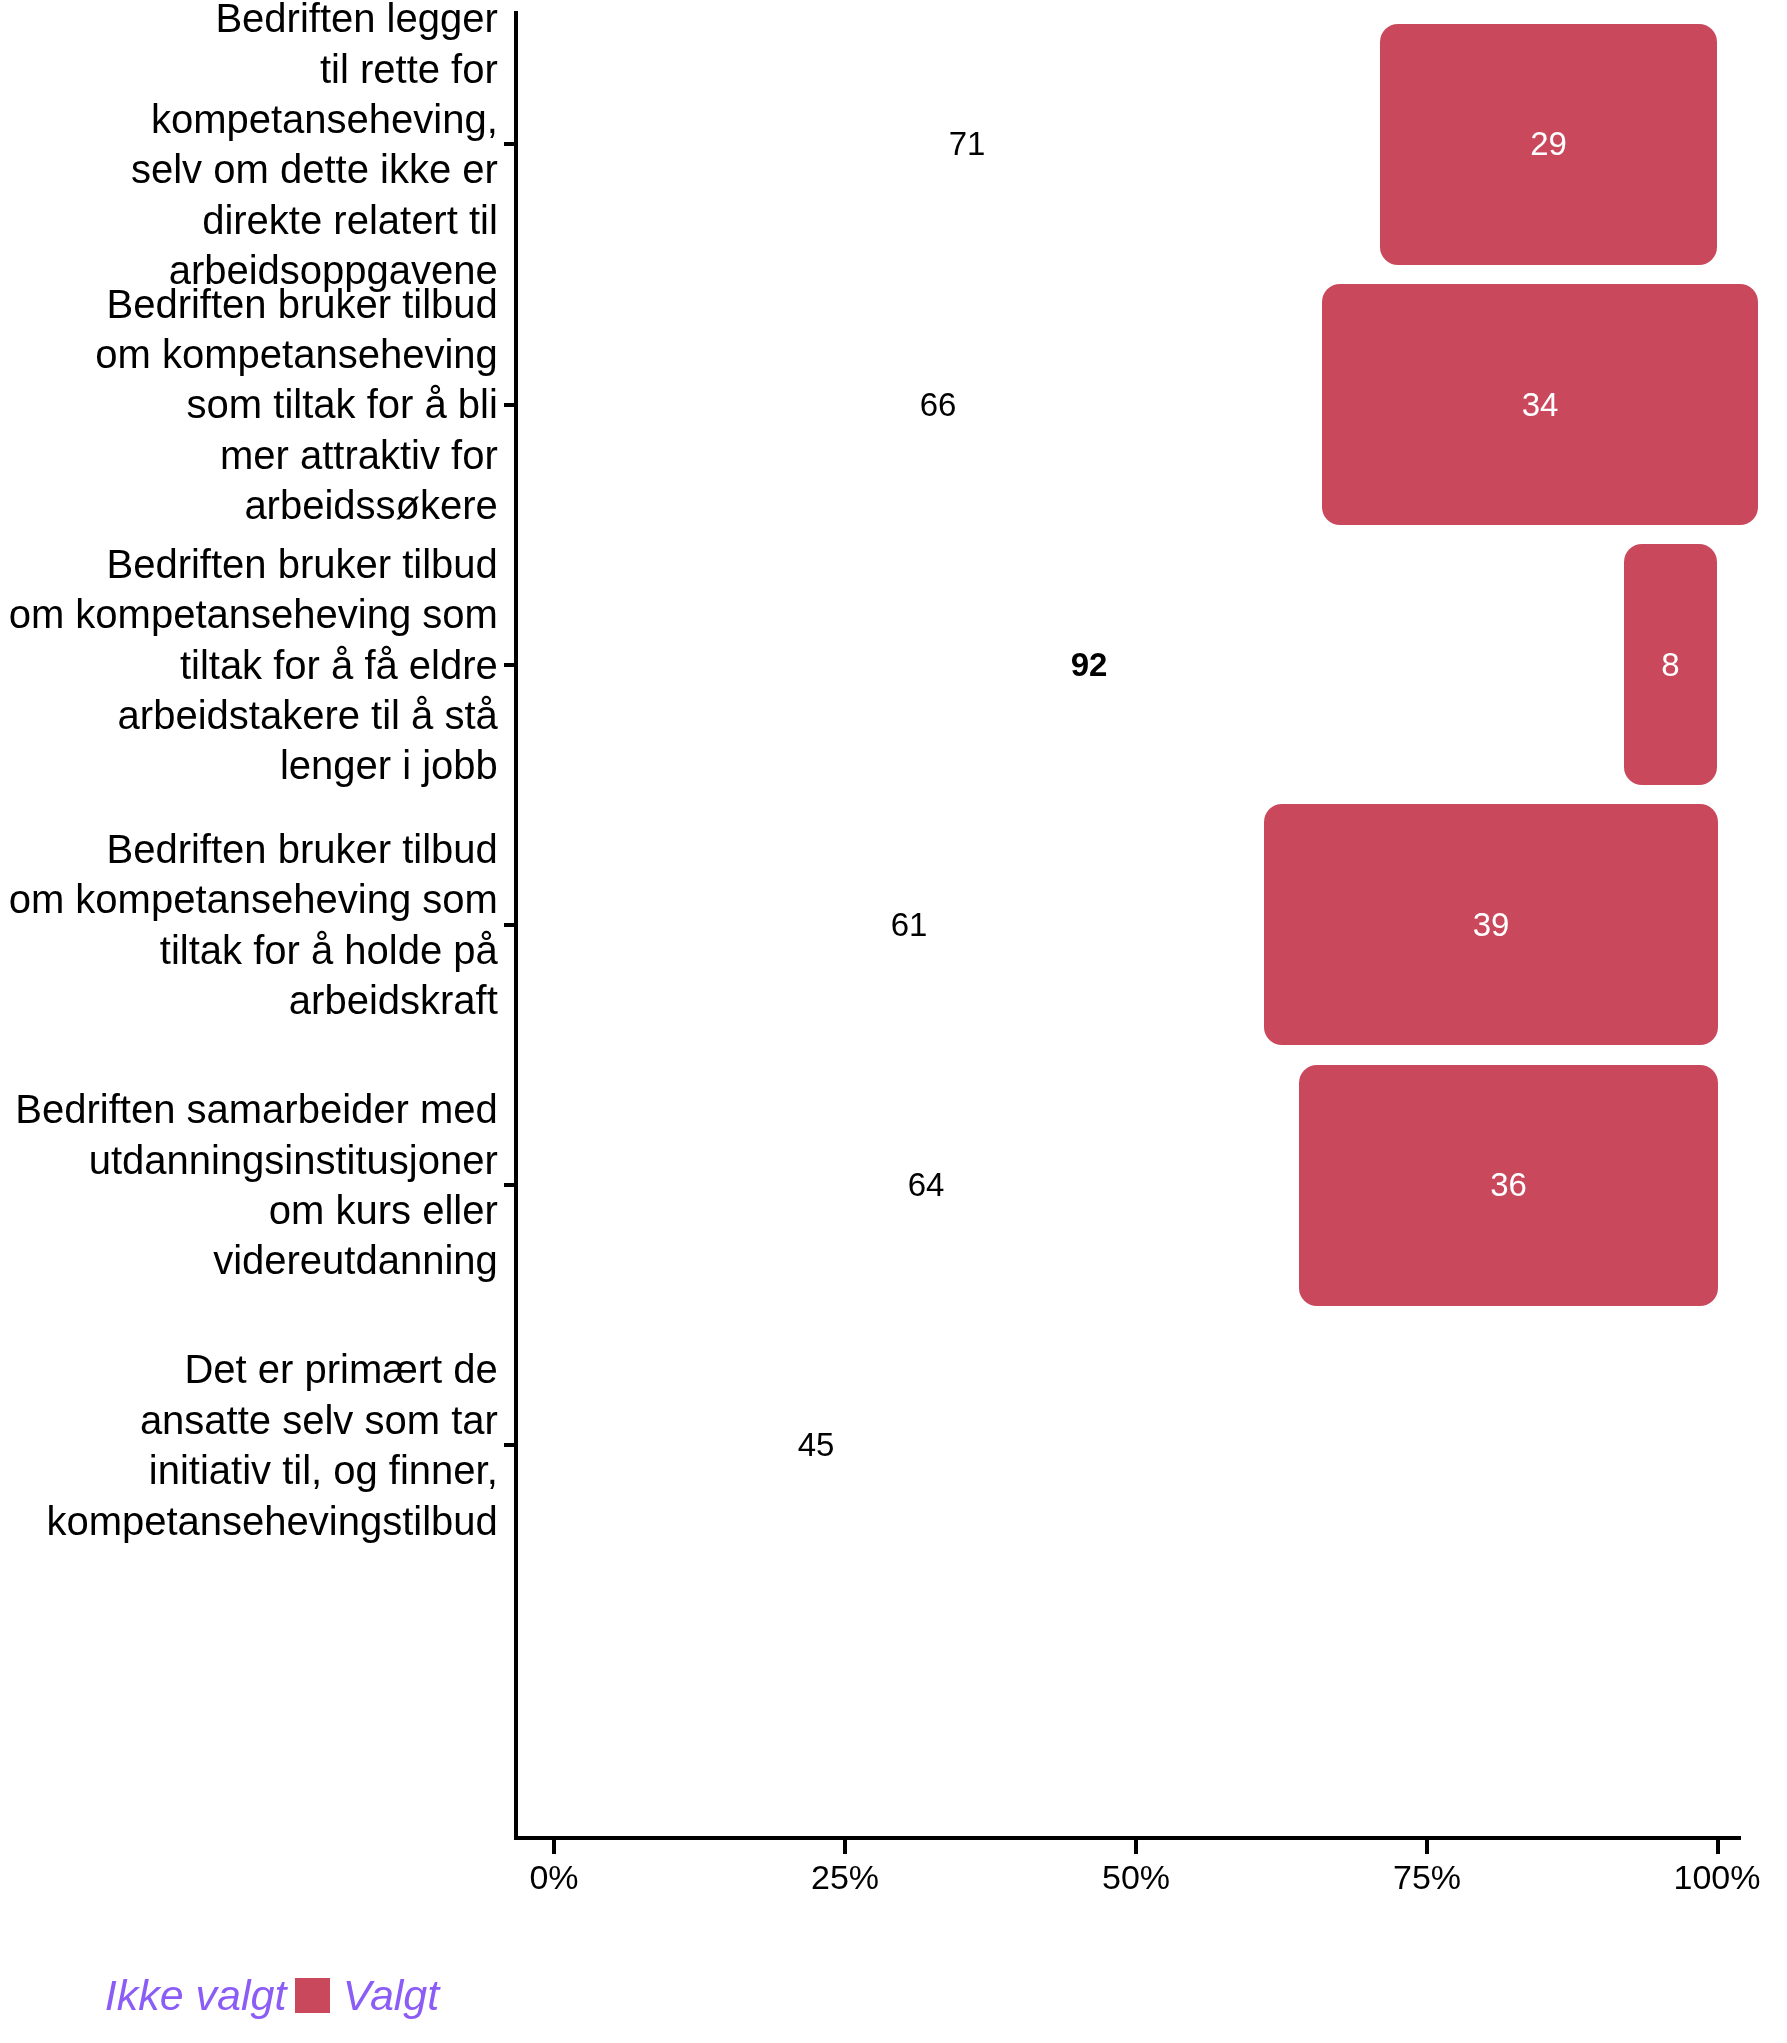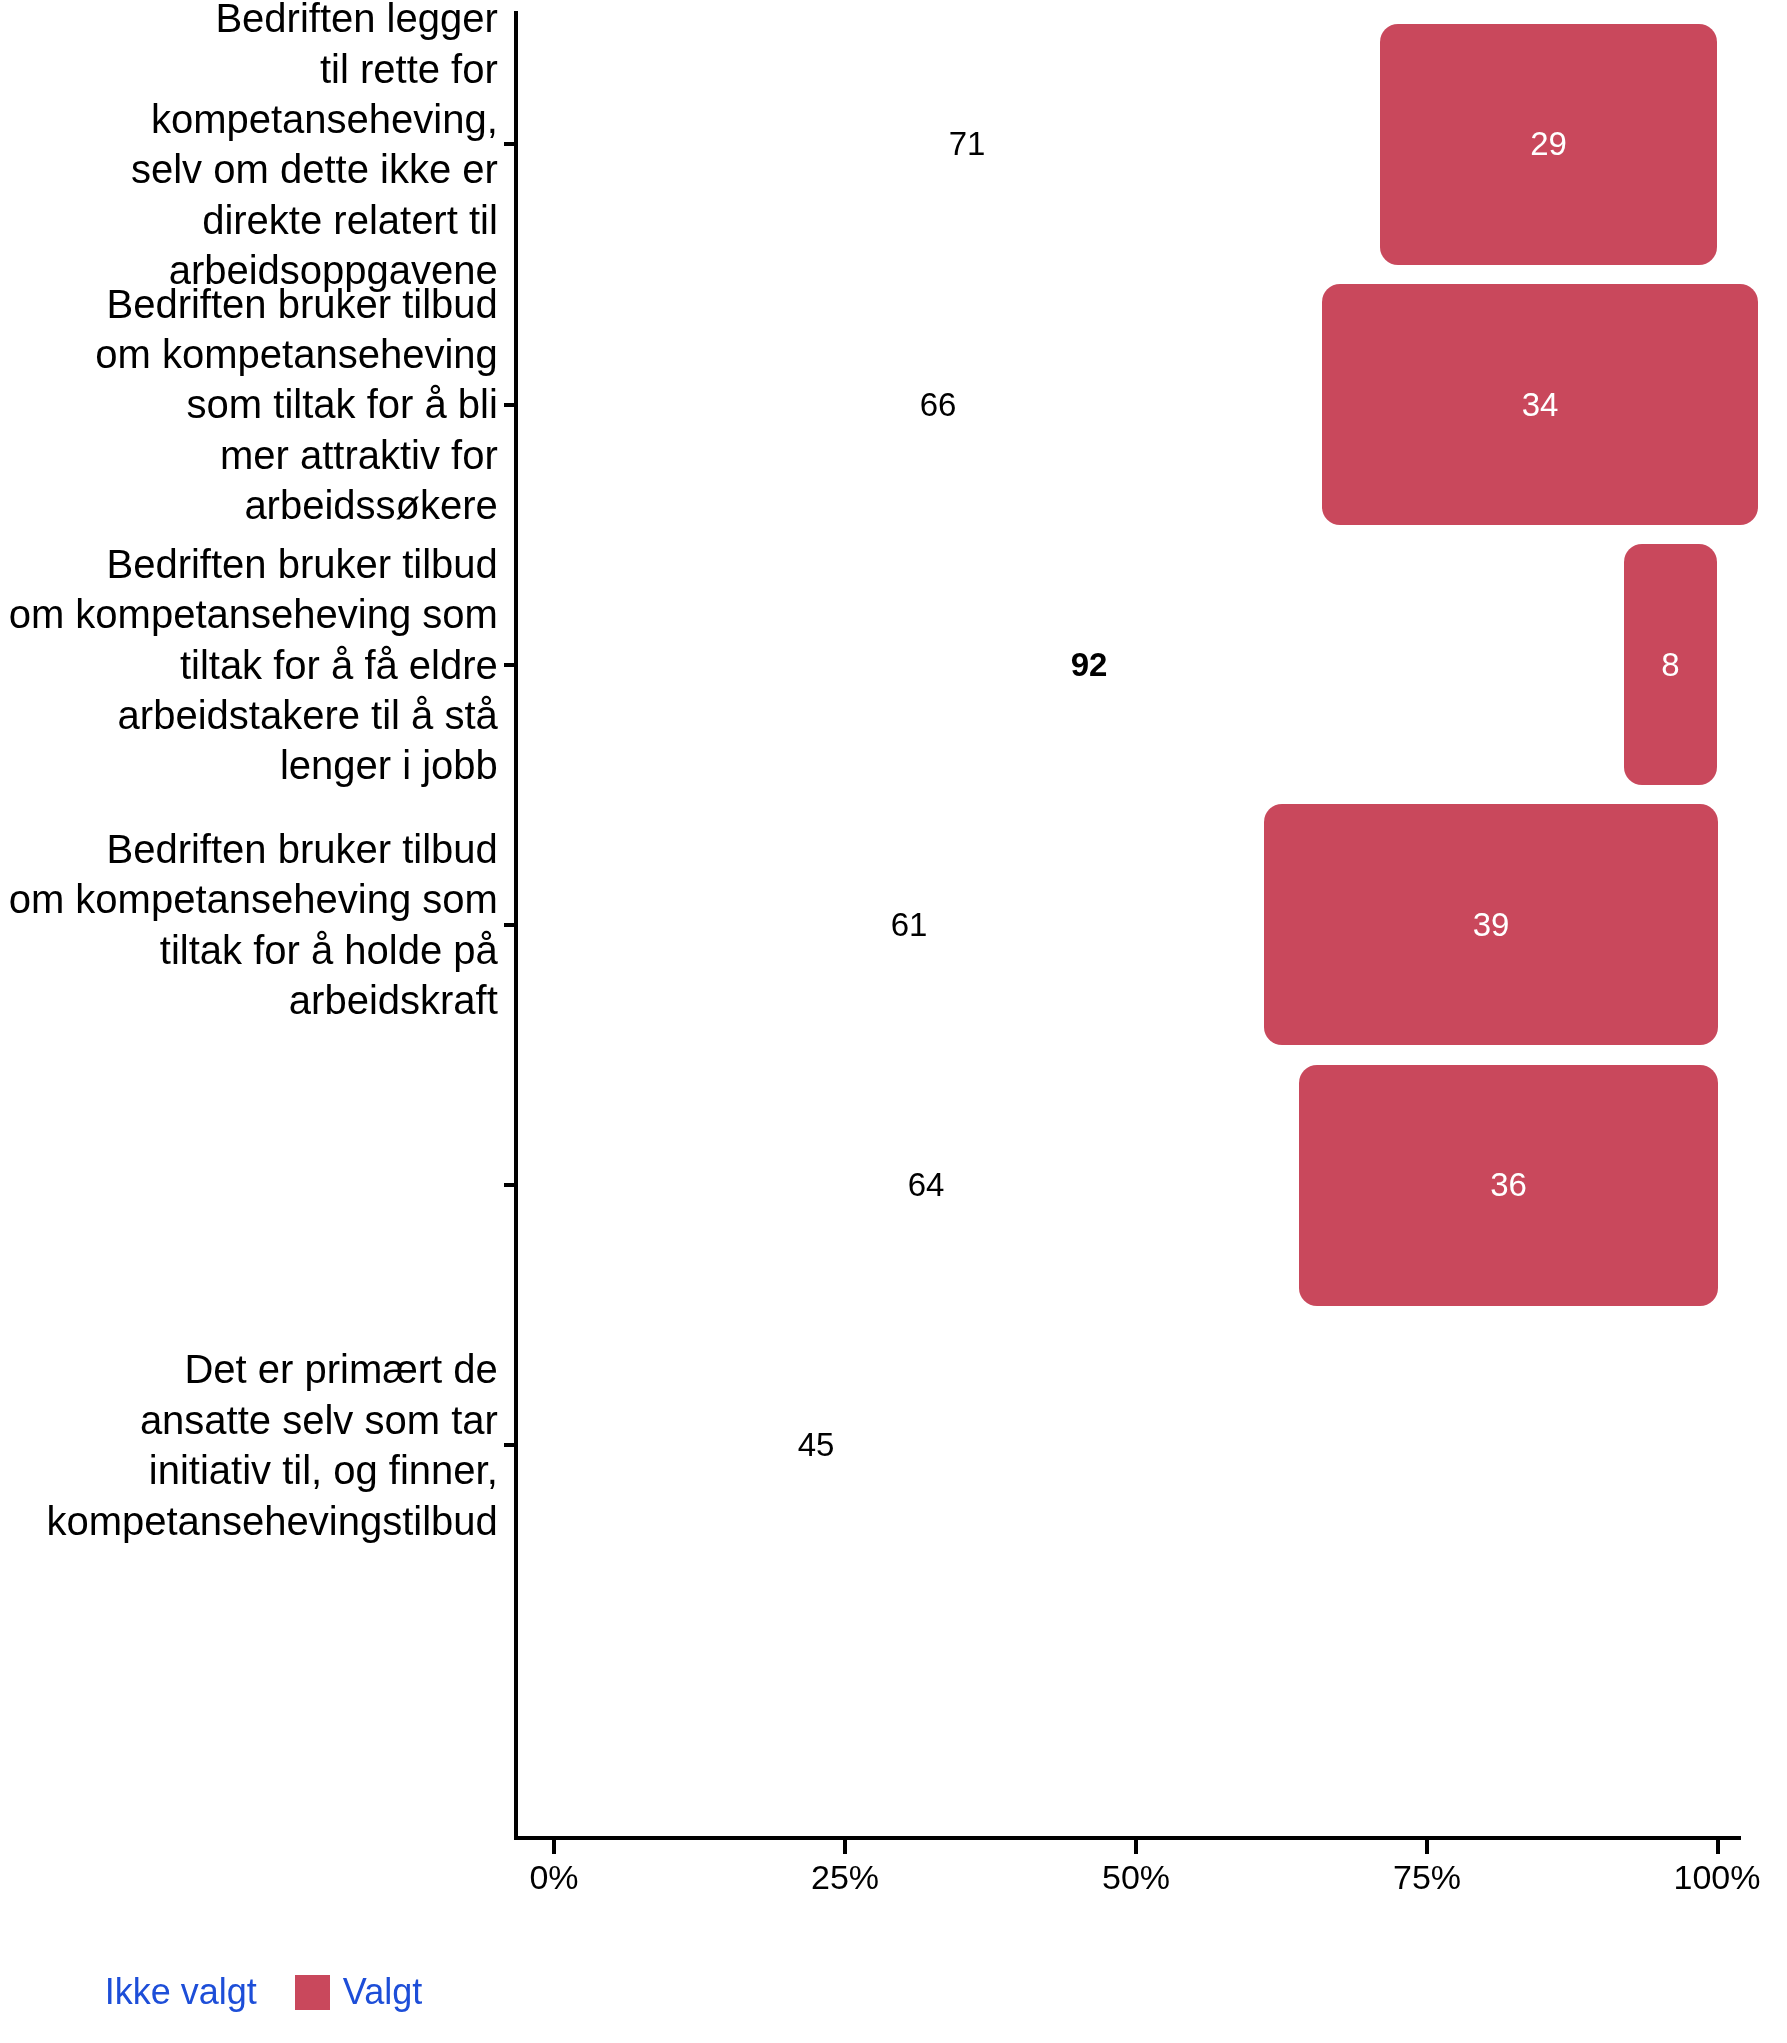--- a/index.html
+++ b/index.html
@@ -144,23 +144,24 @@
     gap: 12.8px;
   }
   .legend-swatch {
     width: 35px;
     height: 35px;
     display: inline-block;
   }
   .legend-swatch.ikke { background: #ffffff; }
   .legend-swatch.valgt { background: #C9485C; }
   .legend-label {
-    font-size: 36px;
-    color: #1d4ed8;
+    font-size: 43px;
+    color: #8b5cf6;
     white-space: nowrap;
+    font-style: italic;
   }
 </style>
 </head>
 <body>
 
 <div id="chart-root">
 
   <div class="y-spine"></div>
   <div class="x-spine"></div>
 
@@ -207,20 +208,24 @@
 om kompetanseheving som
 tiltak for å holde på
 arbeidskraft</div>
         <div class="y-tick"></div>
         <div class="bar" style="left: 1264px; width: 454px;">
           <div class="bar-value" style="left: 0px; width: 100%;">39</div>
         </div>
         <div class="left-value" style="left: 909px;">61</div>
       </div>
       <div class="row">
+        <div class="row-label">Bedriften samarbeider med
+utdanningsinstitusjoner
+om kurs eller
+videreutdanning</div>
         <div class="y-tick"></div>
         <div class="bar" style="left: 1299px; width: 419px;">
           <div class="bar-value" style="left: 0px; width: 100%;">36</div>
         </div>
         <div class="left-value" style="left: 926px;">64</div>
       </div>
       <div class="row">
         <div class="row-label">Det er primært de
 ansatte selv som tar
 initiativ til, og finner,

